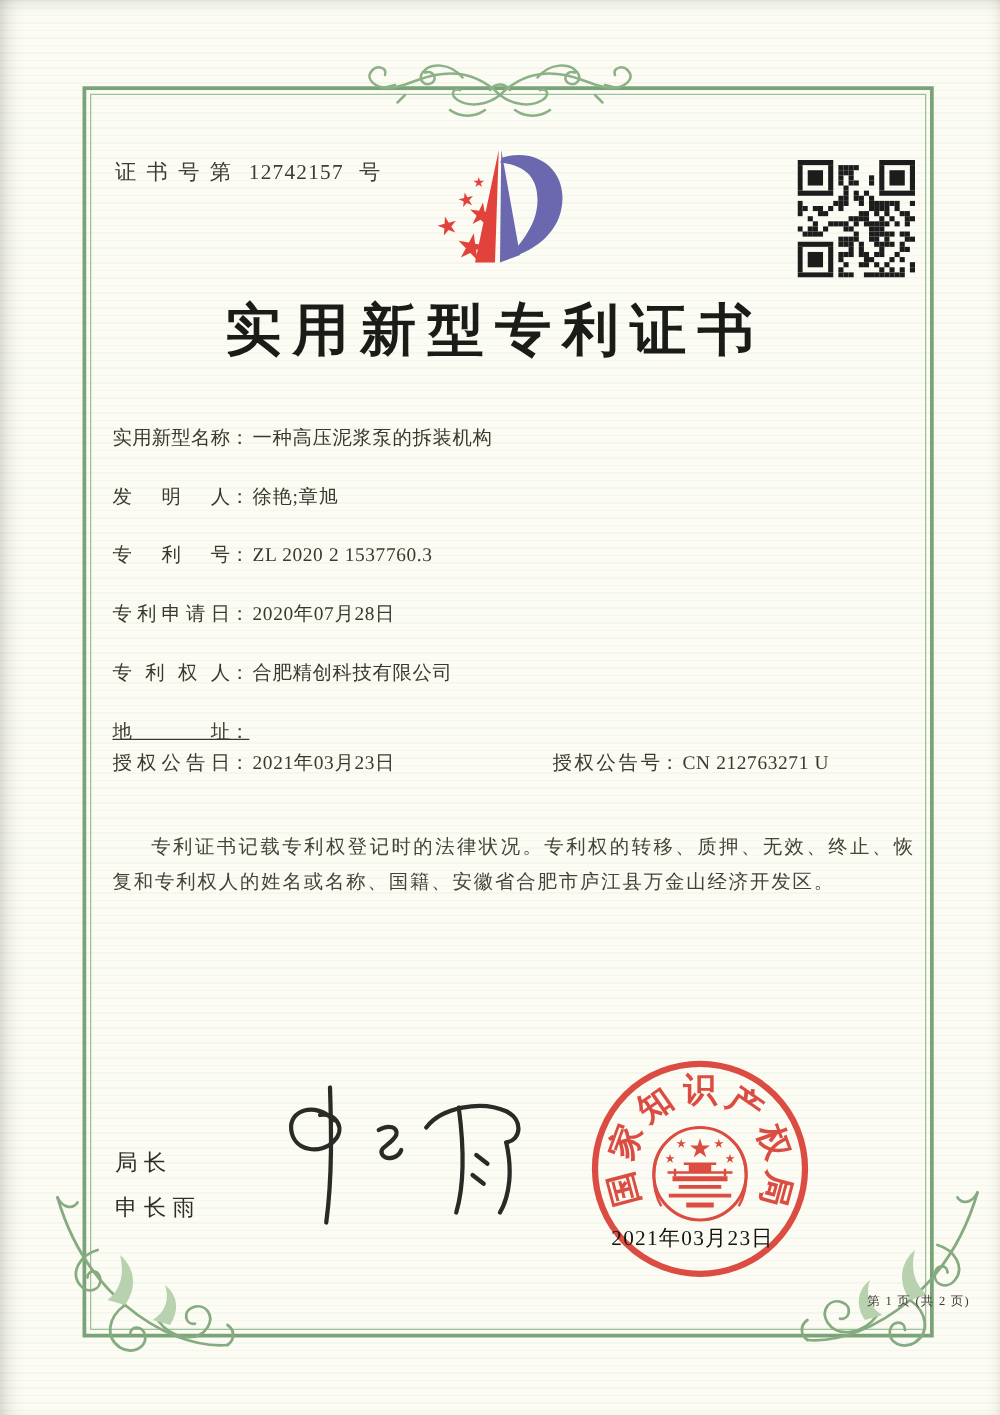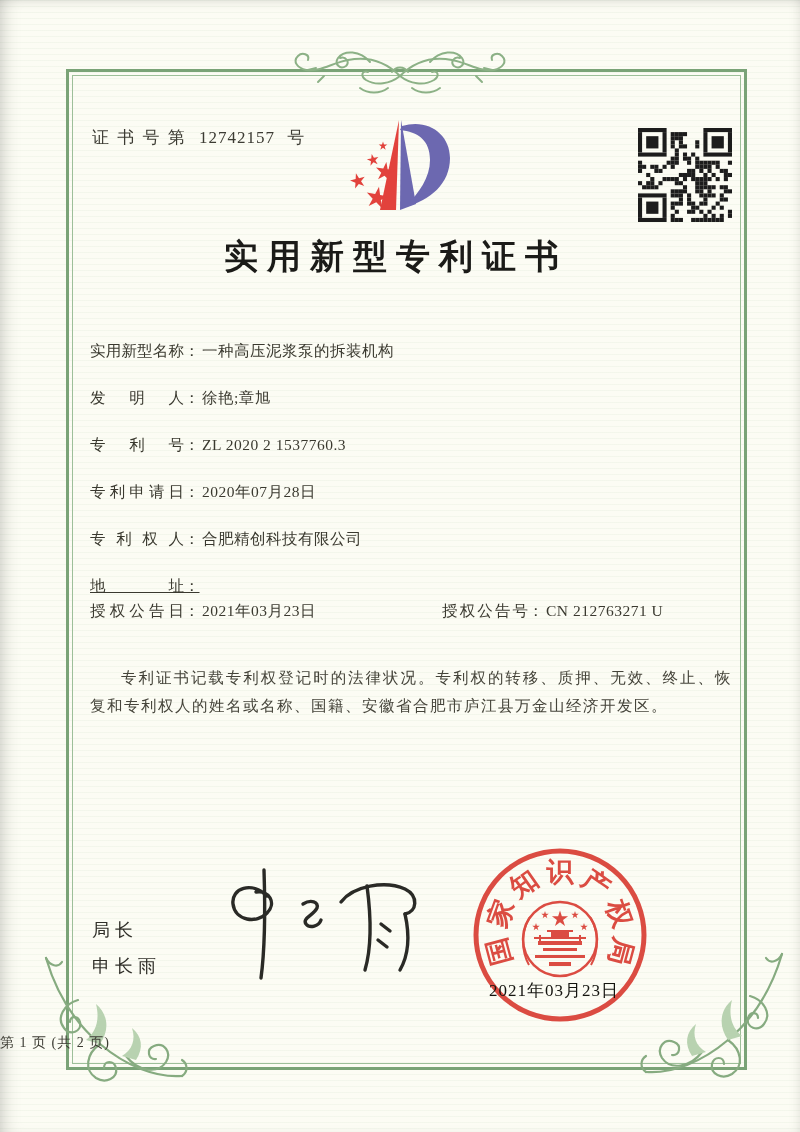--- a/index.html
+++ b/index.html
@@ -19,21 +19,21 @@
     border:3px solid #7aa377;
   }
   .frame-inner{
     position:absolute;left:3px;top:3px;right:3px;bottom:3px;
     border:1px solid #9dbf99;
   }
   .cert-no{position:absolute;left:92px;top:126px;font-size:17px;letter-spacing:2px;color:#3c3b33;}
   .cert-no .num{letter-spacing:1px;padding:0 6px;}
   .title{
     position:absolute;left:0;top:234px;width:792px;text-align:center;
-    font-size:34px;font-weight:bold;letter-spacing:9px;color:#1b1b18;
+    font-size:45px;font-weight:bold;letter-spacing:9px;color:#1b1b18;
   }
   
   .fields{position:absolute;left:90px;top:340px;width:642px;font-size:15.5px;line-height:22px;color:#3a392f;}
   .frow{display:flex;margin-bottom:25px;}
   .frow.addr{margin-bottom:3px;text-decoration:underline;}
   .frow.addr .fval{line-height:24px;}
   .fl{display:inline-block;width:94px;text-align:justify;text-align-last:justify;flex:0 0 94px;}
   .colon{flex:0 0 18px;}
   .fval{flex:1;letter-spacing:.5px;}
   .grant-row{position:relative;display:flex;}
@@ -42,21 +42,21 @@
   
   .paras{position:absolute;left:90px;top:664px;width:642px;font-size:15.5px;line-height:27.5px;letter-spacing:1.5px;color:#45443a;text-align:justify;}
   .paras p{margin:0 0 6px 0;text-indent:2em;}
   
   .signer{position:absolute;left:92px;top:912px;font-size:18px;letter-spacing:5px;color:#2f2e28;line-height:36px;}
   .sig-svg{position:absolute;left:205px;top:866px;}
   
   .seal{position:absolute;left:468px;top:843px;opacity:.9;}
   .seal-date{position:absolute;left:489px;top:979px;font-size:17px;letter-spacing:1px;color:#14140f;}
   
-  .page-info{position:absolute;left:0;top:1034px;width:776px;text-align:left;font-size:14px;letter-spacing:1px;color:#3c3b33;}
+  .page-info{position:absolute;left:0;top:1034px;width:776px;text-align:right;font-size:10px;letter-spacing:1px;color:#3c3b33;}
   .back-note{position:absolute;left:0;top:1144px;width:800px;text-align:center;font-size:20px;letter-spacing:3px;color:#45443a;}
   .logo{position:absolute;left:336px;top:110px;}
   .qr{position:absolute;left:638px;top:128px;}
   .ornament-top{position:absolute;left:280px;top:42px;}
   .flourish-br{position:absolute;left:632px;top:948px;}
   .flourish-bl{position:absolute;left:36px;top:952px;}
 </style>
 </head>
 <body>
 

